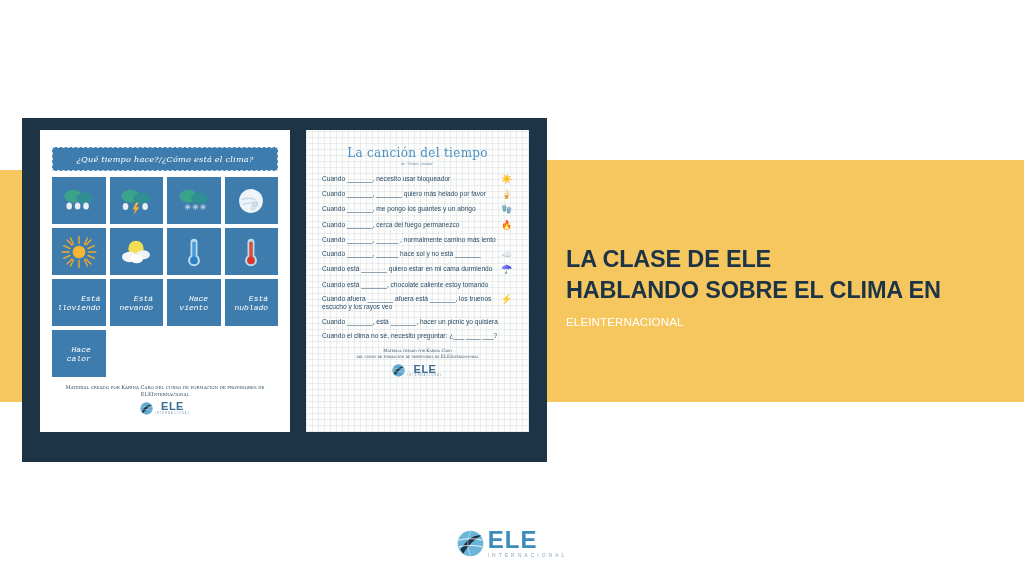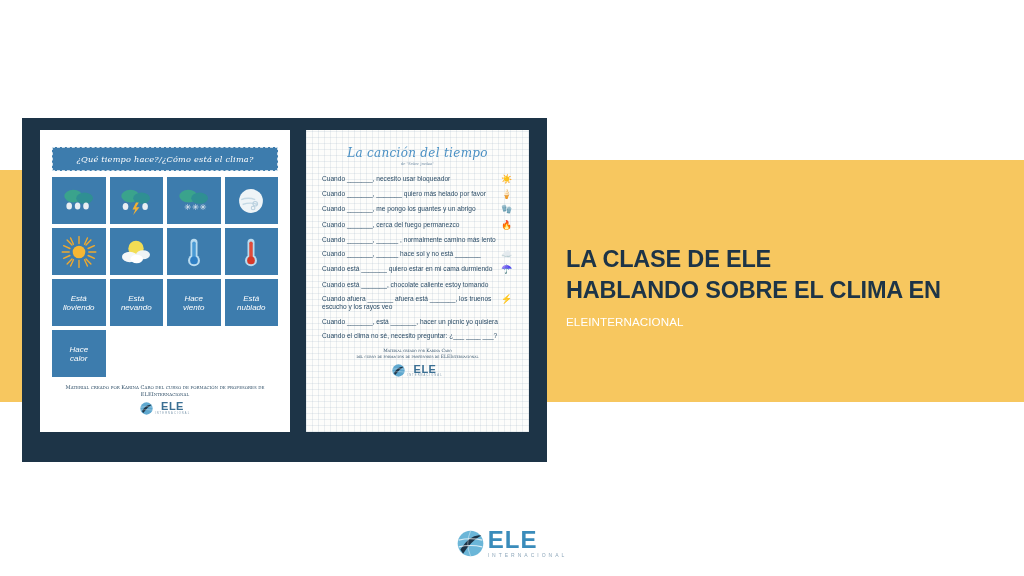--- a/index.html
+++ b/index.html
@@ -62,25 +62,25 @@
     padding:0 2px;
   }
   .cell{
     background:#3d7cad;
     aspect-ratio:1/.88;
     display:flex;align-items:center;justify-content:center;
     position:relative;
   }
   .cell-text{
     color:#ffffff;
-    font-family:Liberation Sans, sans-serif;
+    font-family:Liberation Mono, monospace;
     font-style:italic;
     font-size:8px;
     line-height:1.15;
-    text-align:center;
+    text-align:right;
     padding:2px;
   }
   .ico{width:42px;height:34px;display:block;}
 
   .ws-footer{
     margin-top:7px;text-align:center;
   }
   .ws-credit{
     font-family:"DejaVu Serif", serif;
     font-variant:small-caps;
@@ -96,21 +96,20 @@
   .logo-txt{display:flex;flex-direction:column;line-height:1;}
   .logo-ele{font-size:11px;font-weight:bold;color:#3a6f93;letter-spacing:.5px;
     font-family:"Liberation Sans", sans-serif;}
   .logo-sub{font-size:2.6px;color:#7d98ad;letter-spacing:1.1px;
     font-family:"Liberation Sans", sans-serif;margin-top:.5px;}
 
   
   .song-title{
     text-align:center;
     font-family:"DejaVu Serif", serif;
-    font-style:italic;
     color:#4a90c4;
     font-size:12px;
     margin:6px 0 0;
     letter-spacing:.3px;
   }
   .song-sub{
     text-align:center;font-size:3.6px;color:#6d8aa3;
     font-family:"DejaVu Serif", serif;margin:2px 0 9px;
   }
   .lines{padding:0 6px;}

